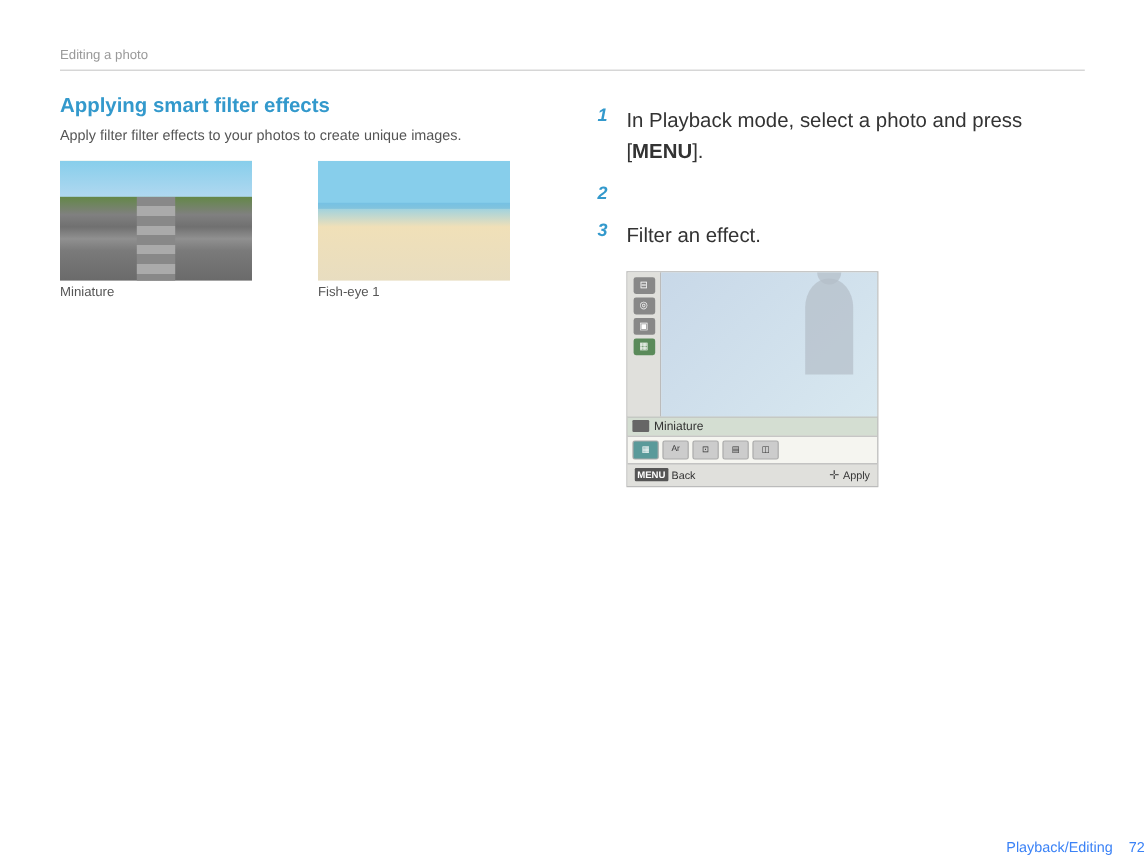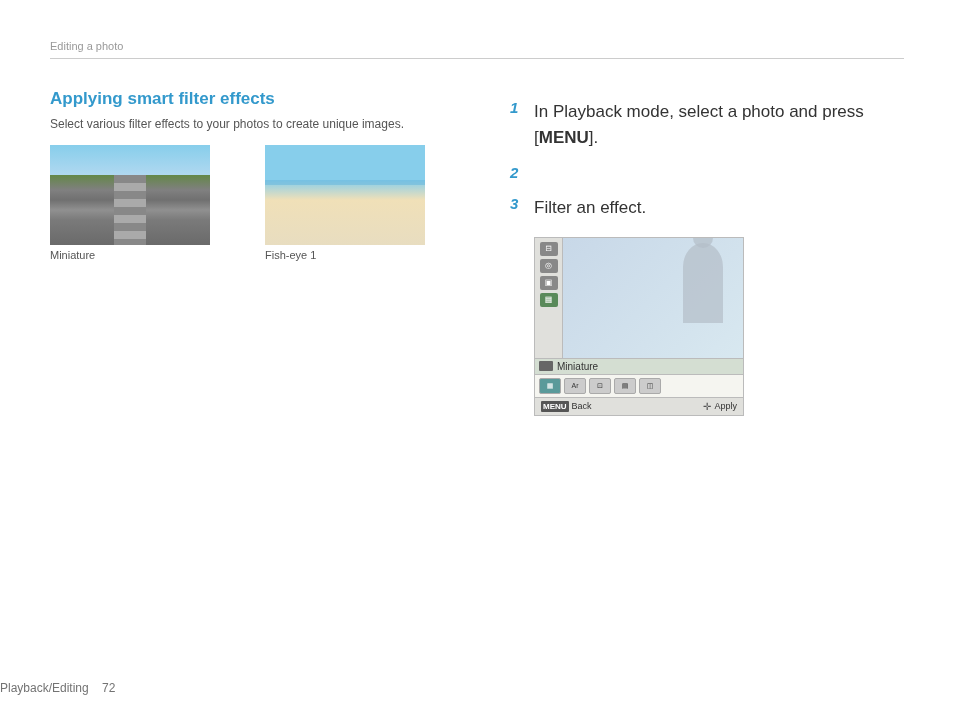--- a/index.html
+++ b/index.html
@@ -19,27 +19,27 @@
       position: relative;
       padding: 40px 50px 40px 50px;
     }
 
     
     .breadcrumb {
       font-size: 11px;
       color: #999;
       border-bottom: 1px solid #ccc;
       padding-bottom: 6px;
-      margin-bottom: 30px;
+      margin-bottom: 19px;
     }
 
     
     .main-layout {
       display: flex;
-      gap: 40px;
+      gap: 28px;
     }
 
     .left-col {
       width: 420px;
       flex-shrink: 0;
     }
 
     .right-col {
       flex: 1;
       padding-top: 10px;
@@ -257,25 +257,25 @@
     }
 
     .move-icon {
       font-size: 10px;
       color: #555;
     }
 
     
     .page-footer {
       position: absolute;
-      bottom: 25px;
+      bottom: 7px;
       left: 0; right: 0;
-      text-align: left;
+      text-align: right;
       font-size: 12px;
-      color: #737373;
+      color: #3b82f6;
     }
 
     
     .road-sim {
       background: linear-gradient(180deg, #4a7a2a 0%, #5a8a35 25%, #808080 45%, #707070 55%, #909090 65%, #7a7a7a 75%, #6a6a6a 100%);
       position: relative;
       width: 100%; height: 100%;
     }
     .road-sim::before {
       content: '';
@@ -361,21 +361,21 @@
 <div class="page-container">
 
   <div class="breadcrumb">
     <span>Editing a photo</span>
   </div>
 
   <div class="main-layout">
 
     <div class="left-col">
       <div class="section-title">Applying smart filter effects</div>
-      <div class="section-subtitle">Select various filter effects to your photos to create unique images.</div>
+      <div class="section-subtitle">Apply filter filter effects to your photos to create unique images.</div>
 
       <div class="image-grid">
 
         <div class="image-item">
           <div class="image-placeholder">
             <div class="road-sim"></div>
           </div>
           <span class="image-label">Miniature</span>
         </div>
 

